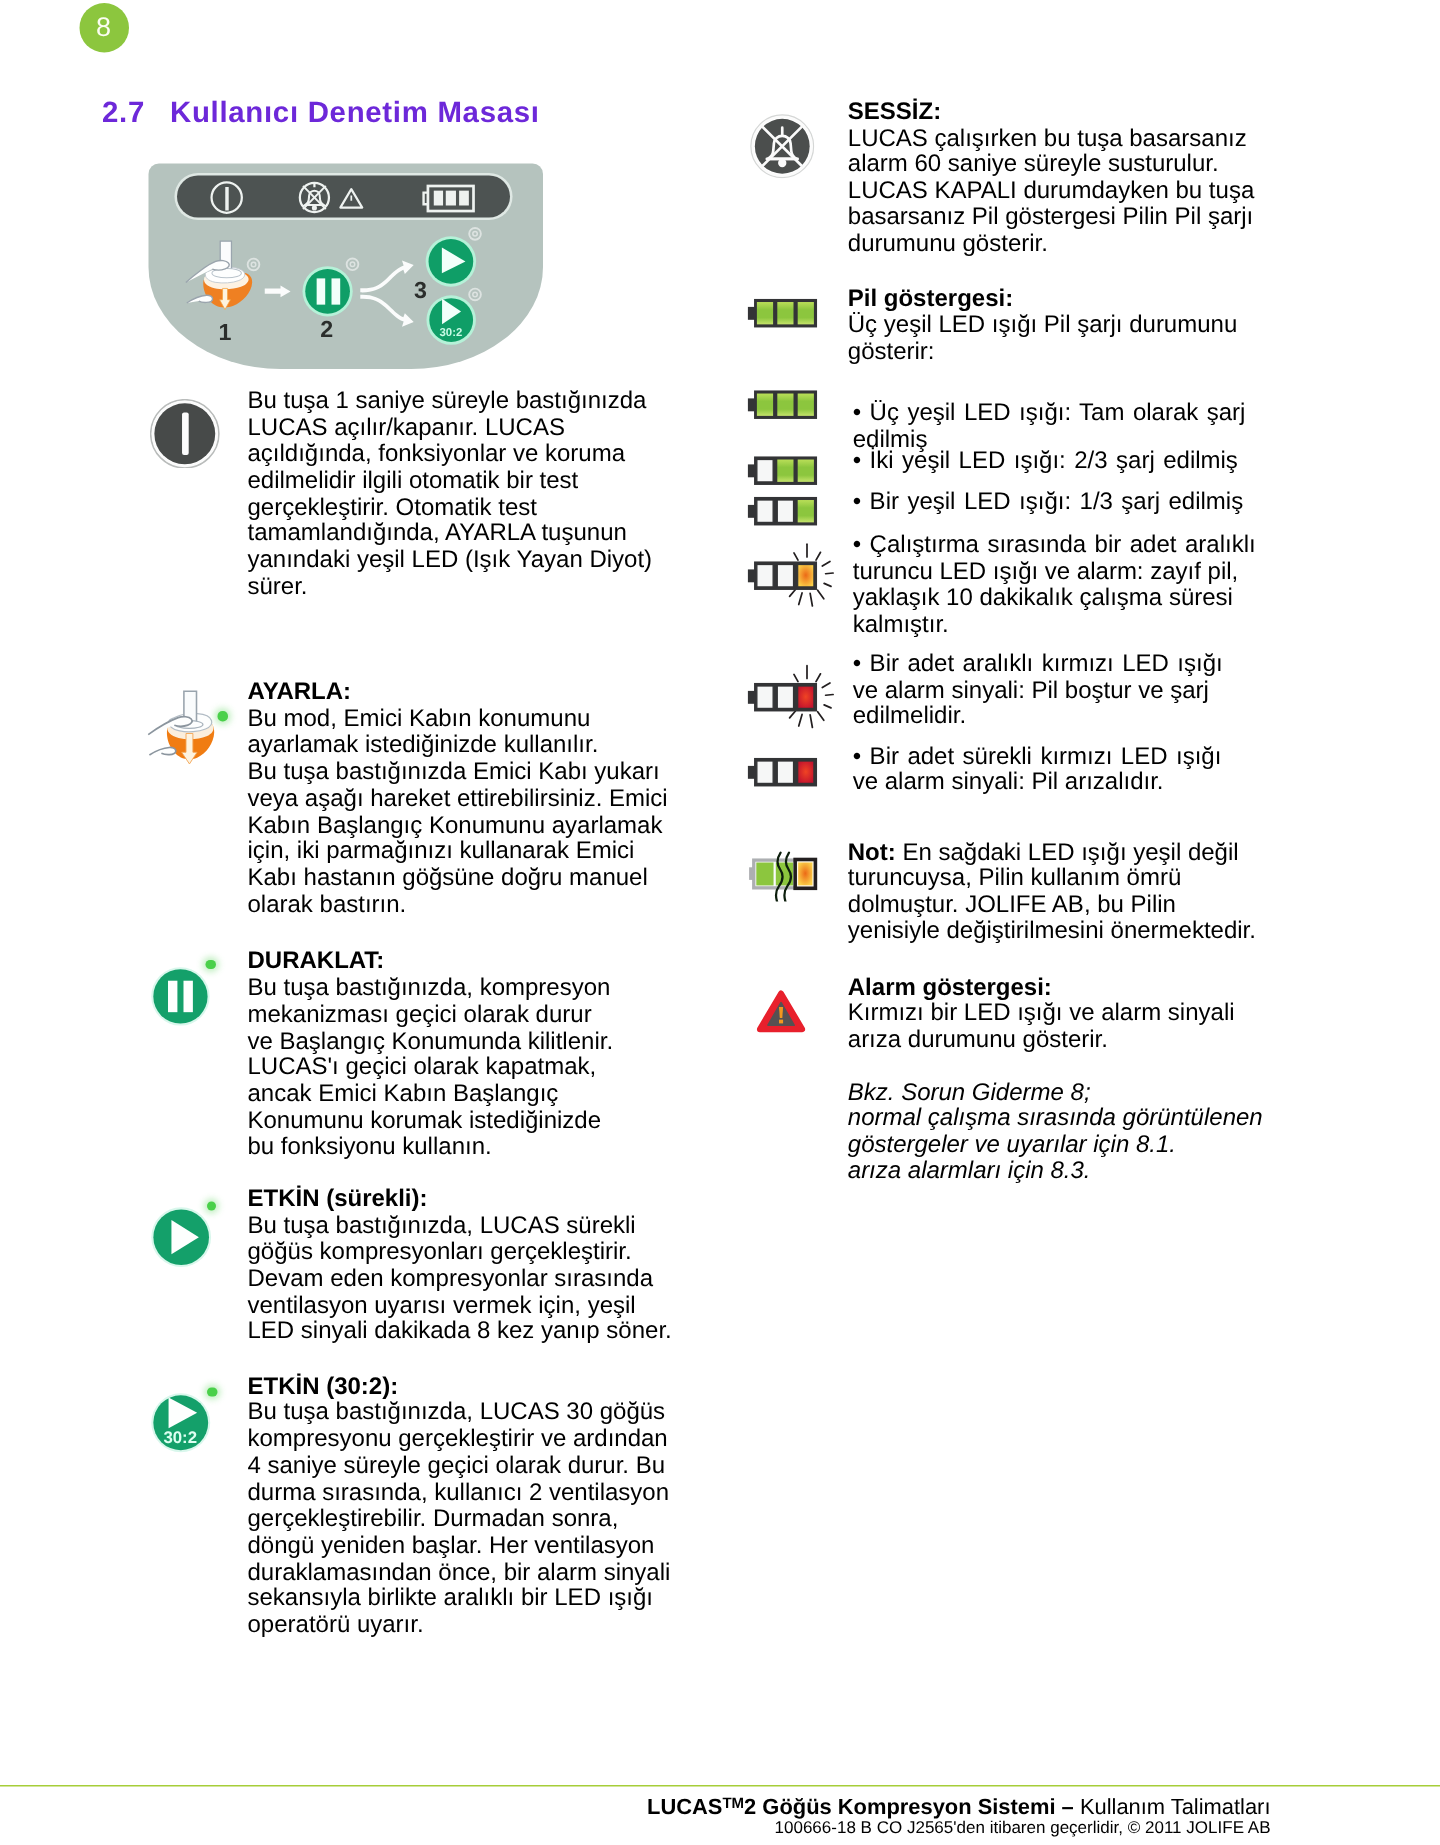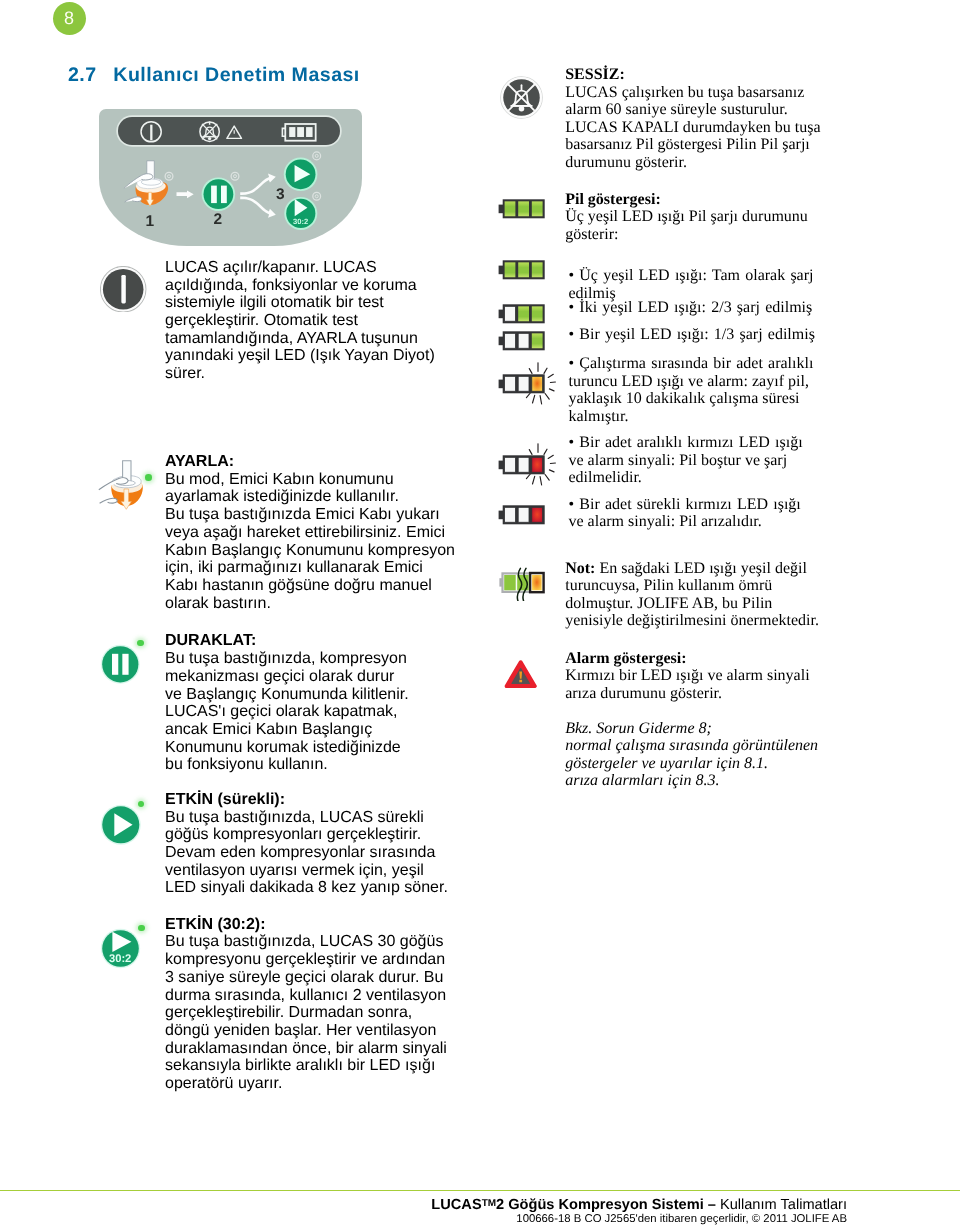--- a/index.html
+++ b/index.html
@@ -1,35 +1,35 @@
 <!DOCTYPE html>
 <html><head>
 <meta charset="utf-8">
 <style>
   html,body{margin:0;padding:0;}
   body{width:960px;height:1230px;background:#fff;font-family:"Liberation Sans",sans-serif;
        -webkit-font-smoothing:antialiased;text-rendering:geometricPrecision;overflow:hidden;position:relative;color:#000;}
   .page{position:absolute;left:0;top:0;width:960px;height:1230px;}
   .pagebadge{position:absolute;left:52.5px;top:1.5px;width:33px;height:33px;border-radius:50%;
        background:#8cc63e;color:#fbfdf2;font-size:18px;line-height:33.5px;text-align:center;font-weight:400;}
-  .h2{position:absolute;left:68px;top:64px;font-size:19.6px;font-weight:700;color:#0369a1;letter-spacing:0.47px;}
+  .h2{position:absolute;left:68px;top:64px;font-size:19.6px;font-weight:700;color:#6d28d9;letter-spacing:0.47px;}
   .h2 .num{display:inline-block;width:45.3px;}
   .tblock{position:absolute;font-size:16px;line-height:17.72px;white-space:nowrap;}
   .tblock b{font-weight:700;}
   .ttl{font-weight:700;}
   .ln{}
   .ln.it{font-style:italic;}
   .col-left,.col-right{position:absolute;left:0;top:0;width:960px;height:1230px;}
   .lb{left:165px;}
   .lb0{top:258.9px;}
   .lb1{top:453px;}
   .lb2{top:632.4px;}
   .lb3{top:790.9px;}
   .lb4{top:915.7px;}
-  .rb{left:565.2px;line-height:17.55px;font-family:Liberation Serif, serif;}
+  .rb{left:565.2px;line-height:17.55px;}
   .rb-mute{top:66.1px;}
   .rb-bat{top:190.6px;}
   .bi{left:568.5px;line-height:17.55px;}
   .bi .bullet{word-spacing:1.2px;}
   .bi0{top:267px;}
   .bi1{top:298.5px;}
   .bi2{top:325.6px;}
   .bi3{top:355.3px;}
   .bi4{top:434.4px;}
   .bi5{top:495.9px;}
@@ -208,35 +208,36 @@
       <circle cx="24" cy="24" r="21.4" fill="#14a06a"></circle>
       <path d="M14.5 4.3 36.8 16.2 14.5 28.2z" fill="#fdfffe"></path>
       <text x="23.6" y="39.9" text-anchor="middle" font-family="Liberation Sans, sans-serif" font-size="13.1" font-weight="700" fill="#ddfff1">30:2</text>
     </svg>
     <span class="led led-adjust"></span>
     <span class="led led-pause"></span>
     <span class="led led-play"></span>
     <span class="led led-play302"></span>
 
     <div class="tblock lb lb0">
+      <div class="ln">Bu tuşa 1 saniye süreyle bastığınızda</div>
       <div class="ln">LUCAS açılır/kapanır. LUCAS</div>
       <div class="ln">açıldığında, fonksiyonlar ve koruma</div>
-      <div class="ln">sistemiyle ilgili otomatik bir test</div>
+      <div class="ln">edilmelidir ilgili otomatik bir test</div>
       <div class="ln">gerçekleştirir. Otomatik test</div>
       <div class="ln">tamamlandığında, AYARLA tuşunun</div>
       <div class="ln">yanındaki yeşil LED (Işık Yayan Diyot)</div>
       <div class="ln">sürer.</div>
     </div>
     <div class="tblock lb lb1">
       <div class="ttl">AYARLA:</div>
       <div class="ln">Bu mod, Emici Kabın konumunu</div>
       <div class="ln">ayarlamak istediğinizde kullanılır.</div>
       <div class="ln">Bu tuşa bastığınızda Emici Kabı yukarı</div>
       <div class="ln">veya aşağı hareket ettirebilirsiniz. Emici</div>
-      <div class="ln">Kabın Başlangıç Konumunu kompresyon</div>
+      <div class="ln">Kabın Başlangıç Konumunu ayarlamak</div>
       <div class="ln">için, iki parmağınızı kullanarak Emici</div>
       <div class="ln">Kabı hastanın göğsüne doğru manuel</div>
       <div class="ln">olarak bastırın.</div>
     </div>
     <div class="tblock lb lb2">
       <div class="ttl">DURAKLAT:</div>
       <div class="ln">Bu tuşa bastığınızda, kompresyon</div>
       <div class="ln">mekanizması geçici olarak durur</div>
       <div class="ln">ve Başlangıç Konumunda kilitlenir.</div>
       <div class="ln">LUCAS'ı geçici olarak kapatmak,</div>
@@ -249,21 +250,21 @@
       <div class="ln">Bu tuşa bastığınızda, LUCAS sürekli</div>
       <div class="ln">göğüs kompresyonları gerçekleştirir.</div>
       <div class="ln">Devam eden kompresyonlar sırasında</div>
       <div class="ln">ventilasyon uyarısı vermek için, yeşil</div>
       <div class="ln">LED sinyali dakikada 8 kez yanıp söner.</div>
     </div>
     <div class="tblock lb lb4">
       <div class="ttl">ETKİN (30:2):</div>
       <div class="ln">Bu tuşa bastığınızda, LUCAS 30 göğüs</div>
       <div class="ln">kompresyonu gerçekleştirir ve ardından</div>
-      <div class="ln">3 saniye süreyle geçici olarak durur. Bu</div>
+      <div class="ln">4 saniye süreyle geçici olarak durur. Bu</div>
       <div class="ln">durma sırasında, kullanıcı 2 ventilasyon</div>
       <div class="ln">gerçekleştirebilir. Durmadan sonra,</div>
       <div class="ln">döngü yeniden başlar. Her ventilasyon</div>
       <div class="ln">duraklamasından önce, bir alarm sinyali</div>
       <div class="ln">sekansıyla birlikte aralıklı bir LED ışığı</div>
       <div class="ln">operatörü uyarır.</div>
     </div>
   </div>
 
   <div class="col-right">

